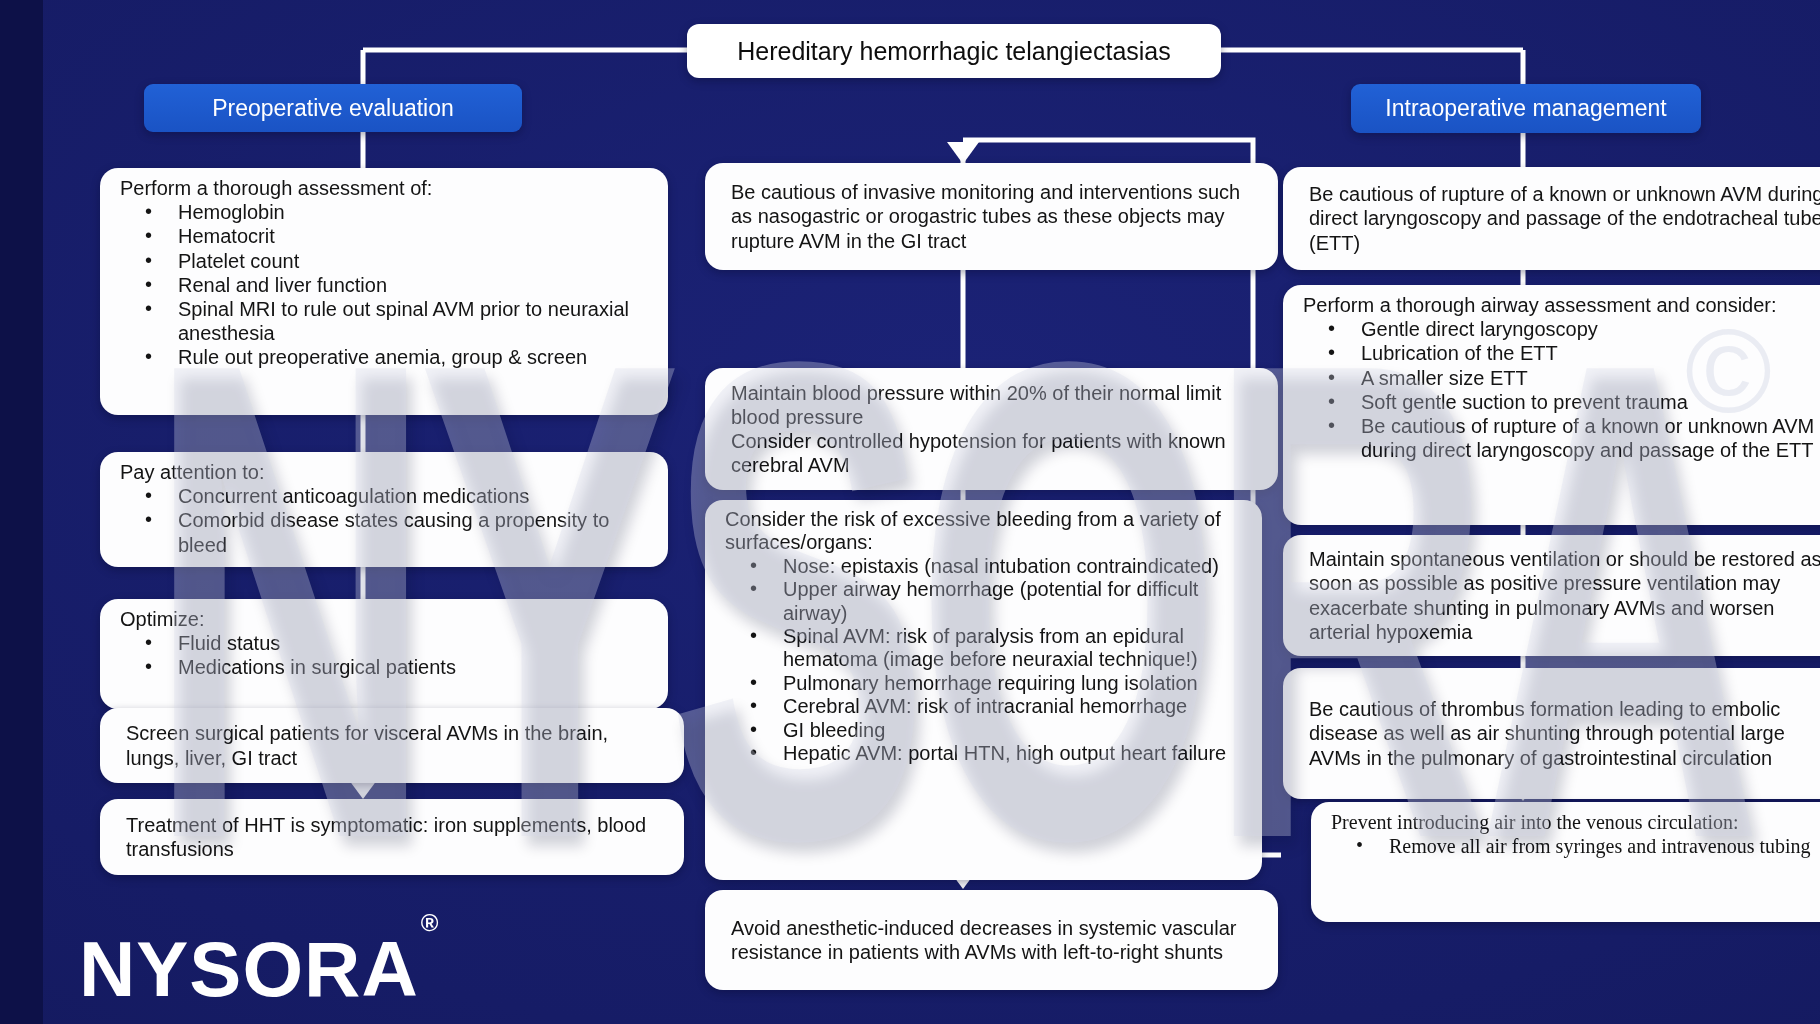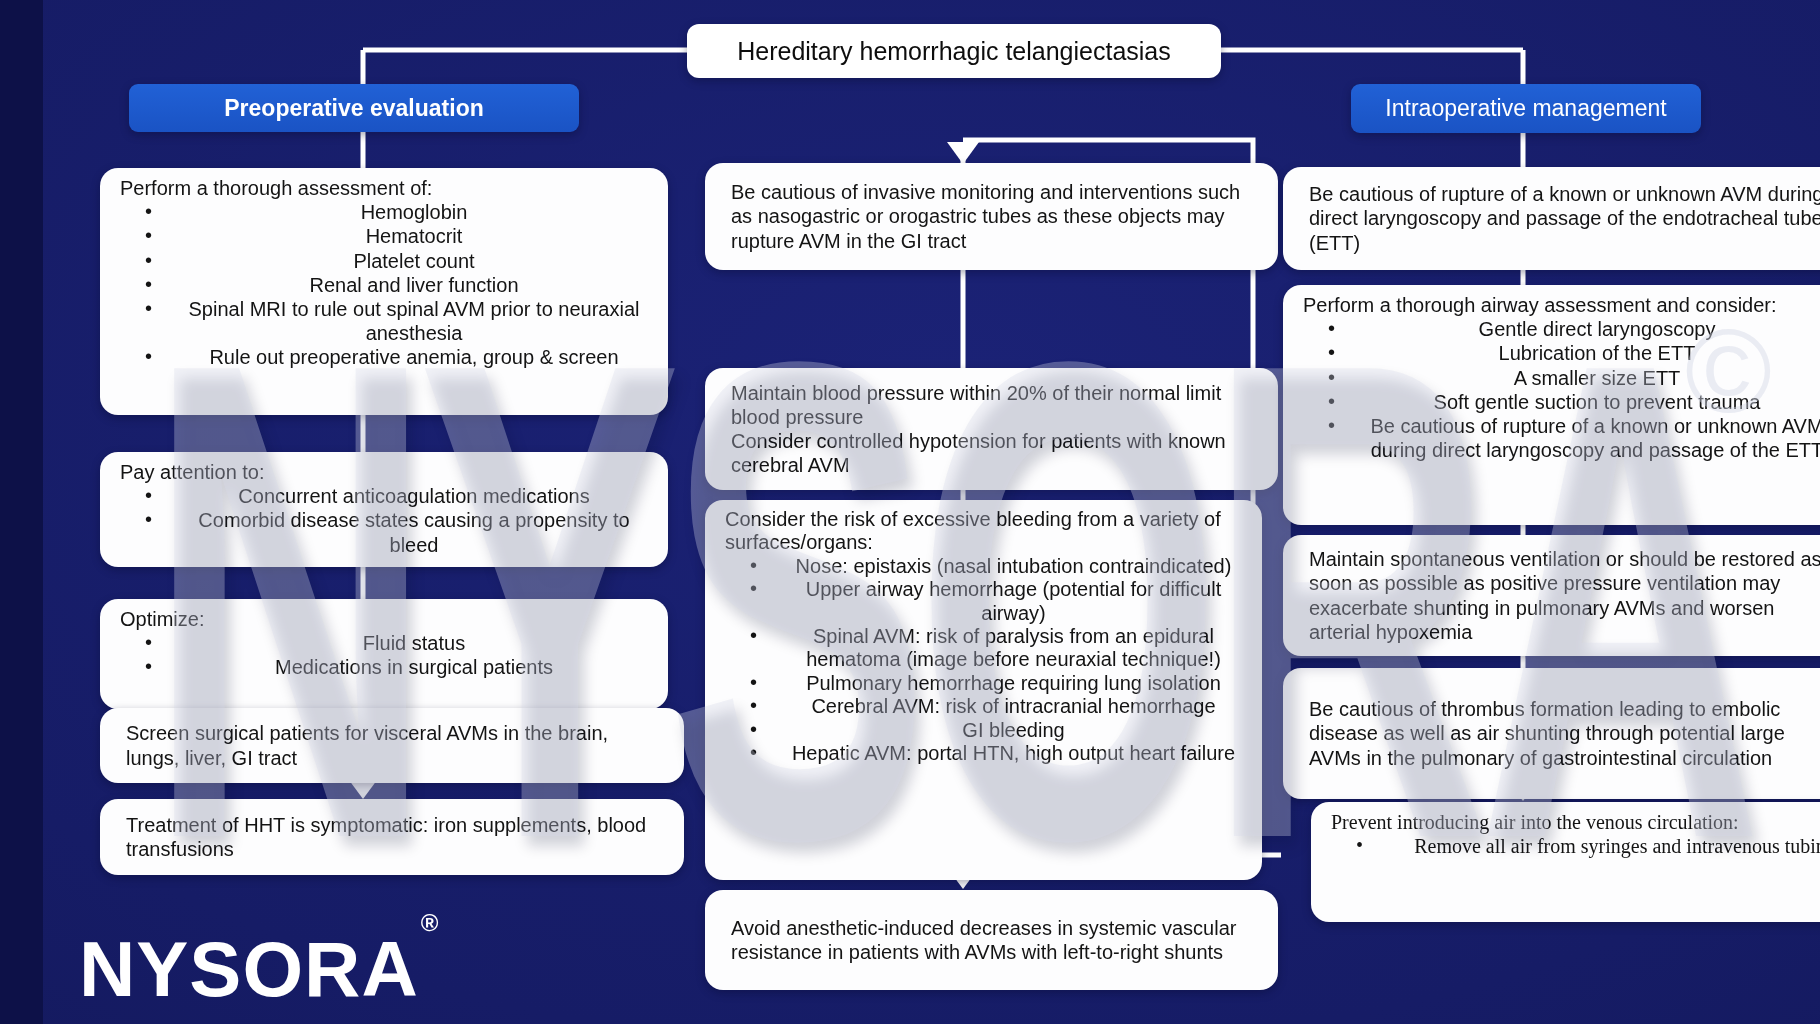--- a/index.html
+++ b/index.html
@@ -12,21 +12,21 @@
   svg.connectors{position:absolute;left:0;top:0;z-index:1;}
   .box{
     position:absolute;z-index:2;background:#fdfdfe;border-radius:18px;
     color:#141414;font-size:20px;line-height:1.21;
     box-shadow:0 3px 8px rgba(5,8,40,.35);
   }
   .center{display:flex;align-items:center;justify-content:center;text-align:left;padding:6px 26px;}
   .prelines{white-space:pre-line;}
   .bbox{padding:8px 18px 6px 18px;}
   .bbox .heading{margin:0 0 0 2px;}
-  .bbox ul{margin:0;padding:0;list-style:none;text-align:center;}
+  .bbox ul{margin:0;padding:0;list-style:none;}
   .bbox li{position:relative;padding-left:60px;}
   .bbox li::before{content:"\2022";position:absolute;left:27px;top:-1px;}
   .hdr{
     position:absolute;z-index:2;background:linear-gradient(180deg,#2161d6 0%,#1a53c4 100%);
     border-radius:9px;color:#ffffff;font-size:23px;font-weight:500;
     display:flex;align-items:center;justify-content:center;text-align:center;
     box-shadow:0 3px 8px rgba(5,8,40,.35);
   }
   #title-box{
     position:absolute;z-index:2;left:644px;top:24px;width:534px;height:54px;
@@ -43,21 +43,21 @@
   #wm-copyright{
     position:absolute;z-index:3;left:1642px;top:312px;font-size:118px;
     color:rgba(211,215,230,0.45);pointer-events:none;line-height:1;
   }
   #nysora-logo{
     position:absolute;z-index:4;left:36px;top:930px;color:#ffffff;
     font-size:78px;font-weight:800;letter-spacing:1px;line-height:1;text-align:center;
   }
   #nysora-logo sup{font-size:24px;position:relative;top:-38px;left:2px;font-weight:700;}
   
-  #preop-header{left:86px;top:84px;width:450px;height:48px;font-weight:bold;}
+  #preop-header{left:101px;top:84px;width:378px;height:48px;}
   #intraop-header{left:1308px;top:84px;width:350px;height:49px;}
   #box-l1{left:57px;top:168px;width:532px;height:233px;}
   #box-l2{left:57px;top:452px;width:532px;height:101px;}
   #box-l3{left:57px;top:599px;width:532px;height:96px;}
   #box-l4{left:57px;top:708px;width:532px;height:63px;}
   #box-l5{left:57px;top:799px;width:532px;height:64px;}
   #box-m1{left:662px;top:163px;width:521px;height:95px;}
   #box-m2{left:662px;top:283px;width:521px;height:63px;}
   #box-m3{left:662px;top:368px;width:521px;height:110px;}
   #box-m4{left:662px;top:500px;width:521px;height:366px;line-height:1.17;}

